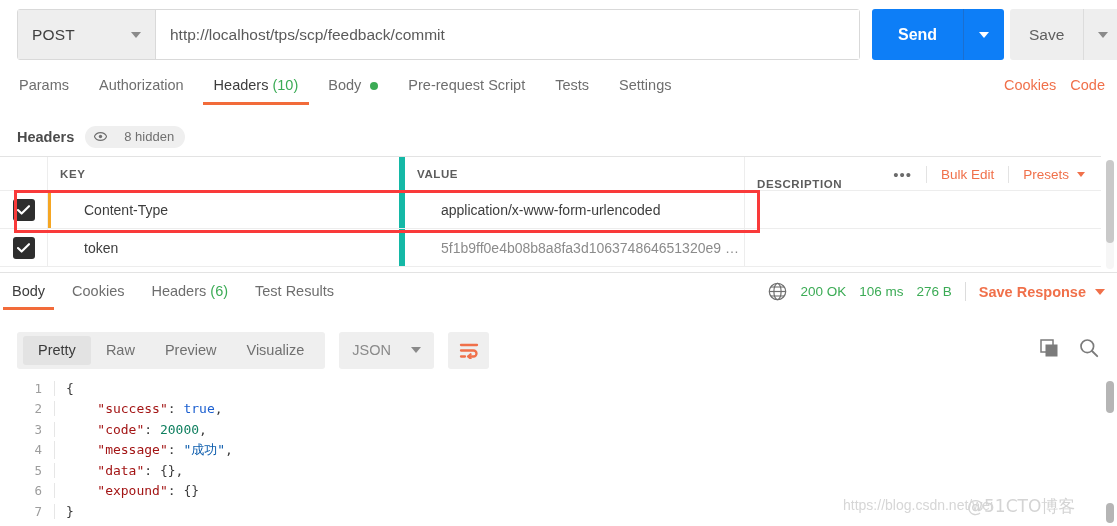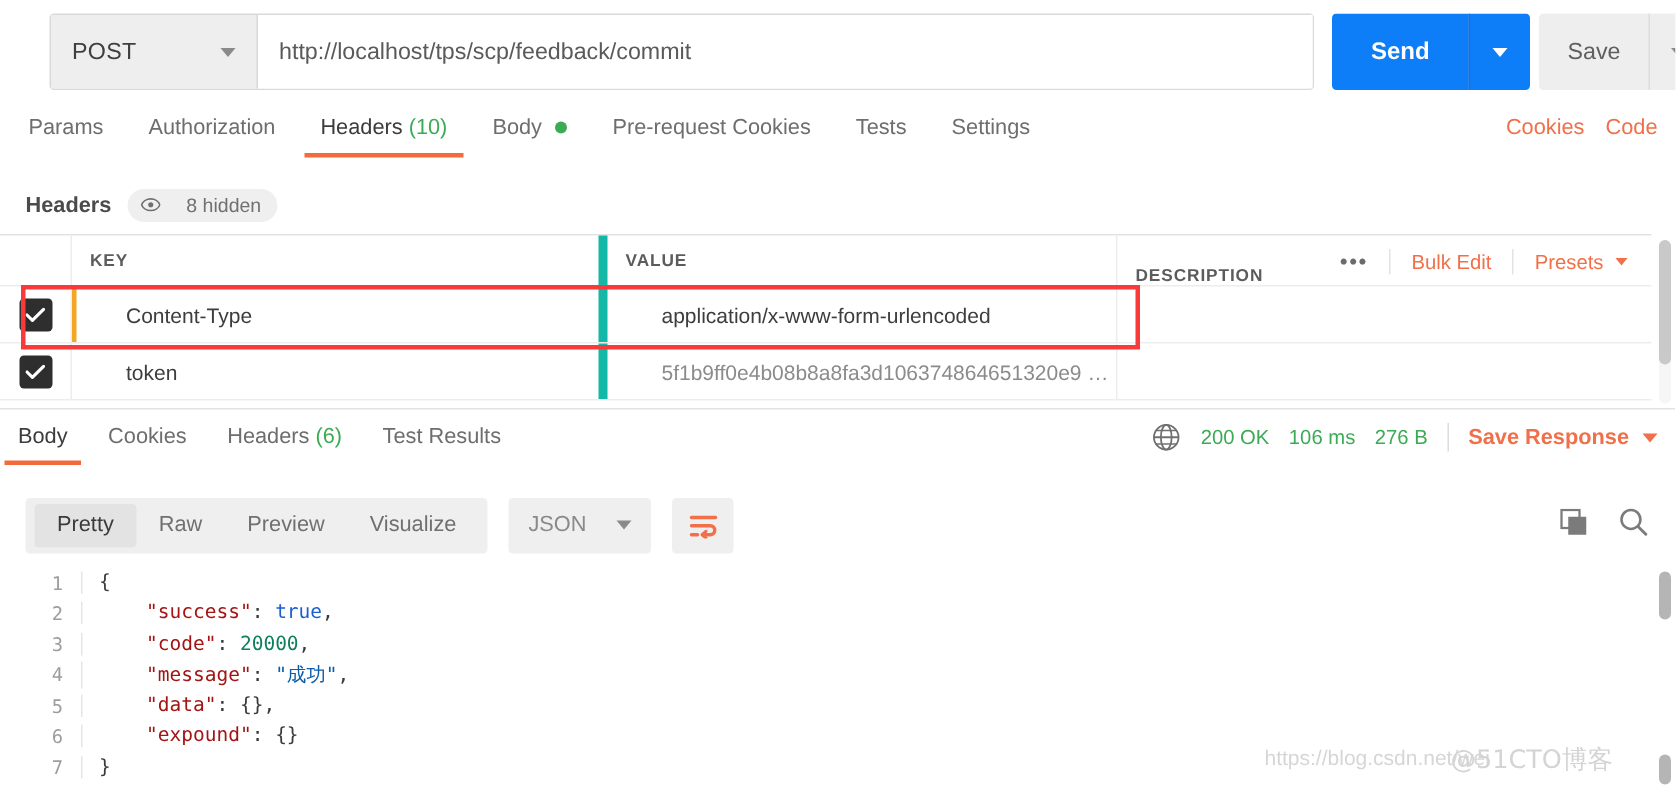--- a/index.html
+++ b/index.html
@@ -11,21 +11,21 @@
   #app {
     position: relative;
     width: 1117px; height: 526px;
     overflow: hidden;
     background: #fff;
     color: #333;
   }
 
   
   .urlbar {
-    position: absolute; left: 16px; top: 0;
+    position: absolute; left: 0; top: 0;
     width: 961px; height: 70px;
   }
   .method-url {
     position: absolute; left: 17px; top: 9px;
     width: 843px; height: 51px;
     border: 1px solid #d9d9d9;
     border-radius: 3px;
     background: #fff;
     display: flex;
     align-items: stretch;
@@ -437,21 +437,21 @@
     </div>
     <div class="tab active">
       <span>Headers</span>
       <span class="count">(10)</span>
     </div>
     <div class="tab">
       <span>Body</span>
       <span class="dot-green"></span>
     </div>
     <div class="tab">
-      <span>Pre-request Cookies</span>
+      <span>Pre-request Script</span>
     </div>
     <div class="tab">
       <span>Tests</span>
     </div>
     <div class="tab">
       <span>Settings</span>
     </div>
 
     <div class="tabs-right">
       <span>Cookies</span>

